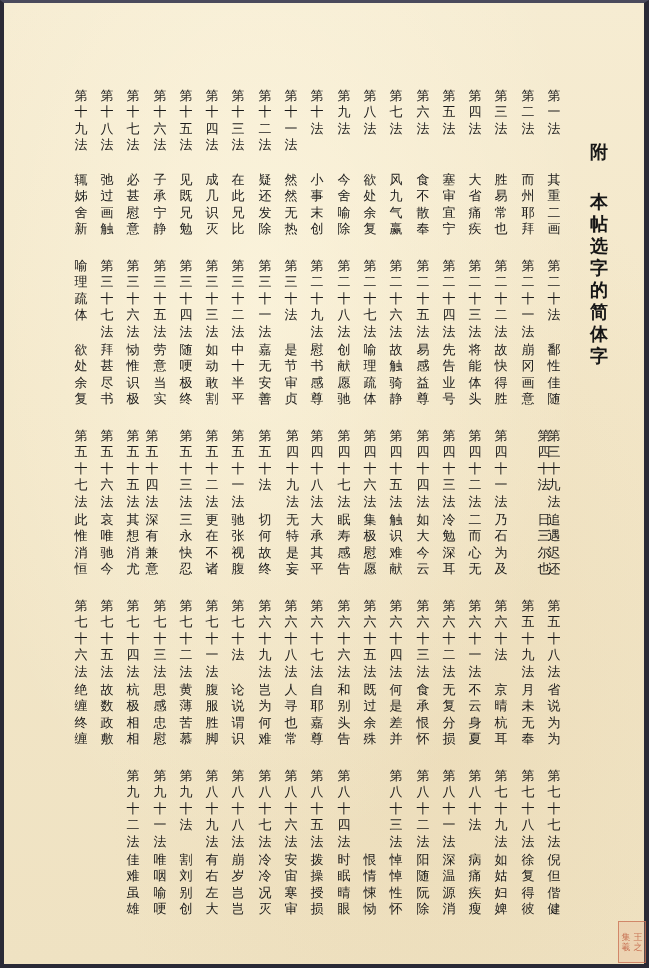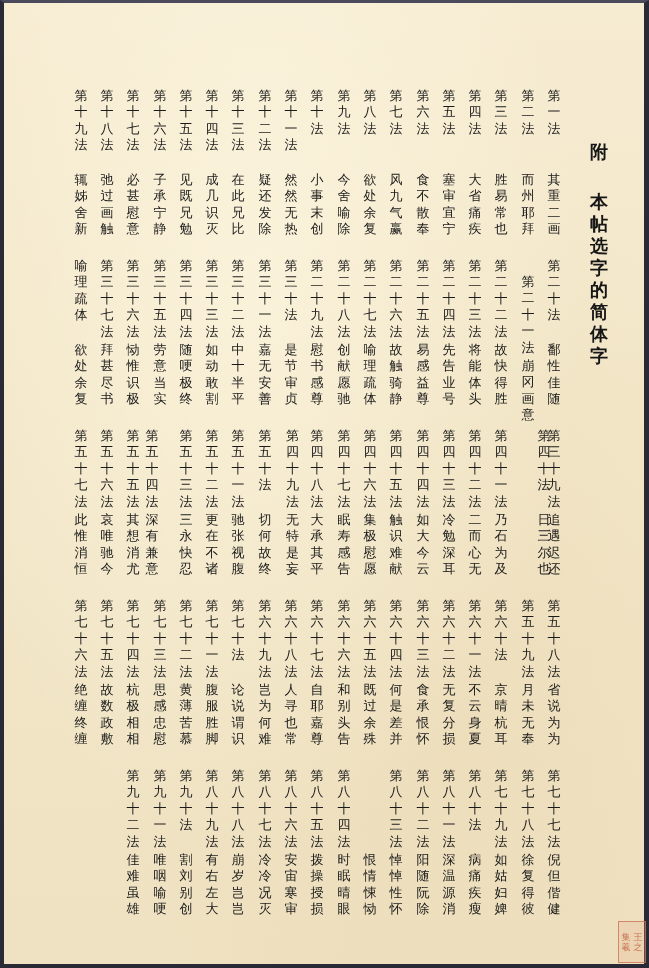--- a/index.html
+++ b/index.html
@@ -133,21 +133,21 @@
         <span class="chars">弛过画触</span>
       </div>
       <div class="col" style="left: 69px; top: 85px;">
         <span class="label">第十九法</span>
         <span class="chars">辄姊舍新</span>
       </div>
       <div class="col" style="left: 542px; top: 255px;">
         <span class="label">第二十法</span>
         <span class="chars">鄱性佳随</span>
       </div>
-      <div class="col" style="left: 516px; top: 255px; margin-top: 16px;">
+      <div class="col" style="left: 516px; top: 255px;">
         <span class="label">第二十一法</span>
         <span class="chars">崩冈画意</span>
       </div>
       <div class="col" style="left: 489px; top: 255px;">
         <span class="label">第二十二法</span>
         <span class="chars">故快得胜</span>
       </div>
       <div class="col" style="left: 463px; top: 255px;">
         <span class="label">第二十三法</span>
         <span class="chars">将能体头</span>

